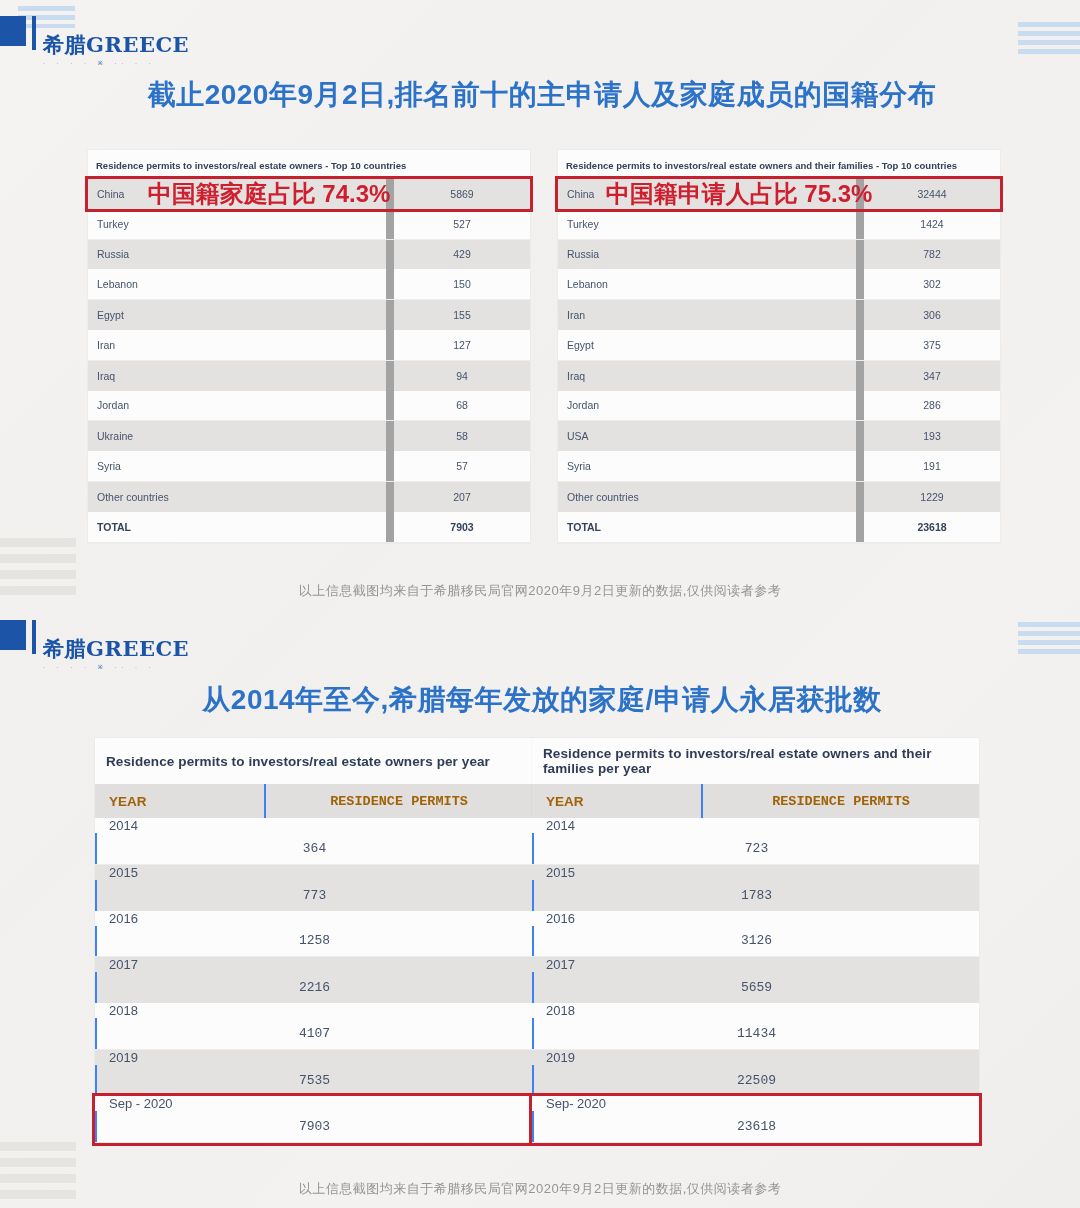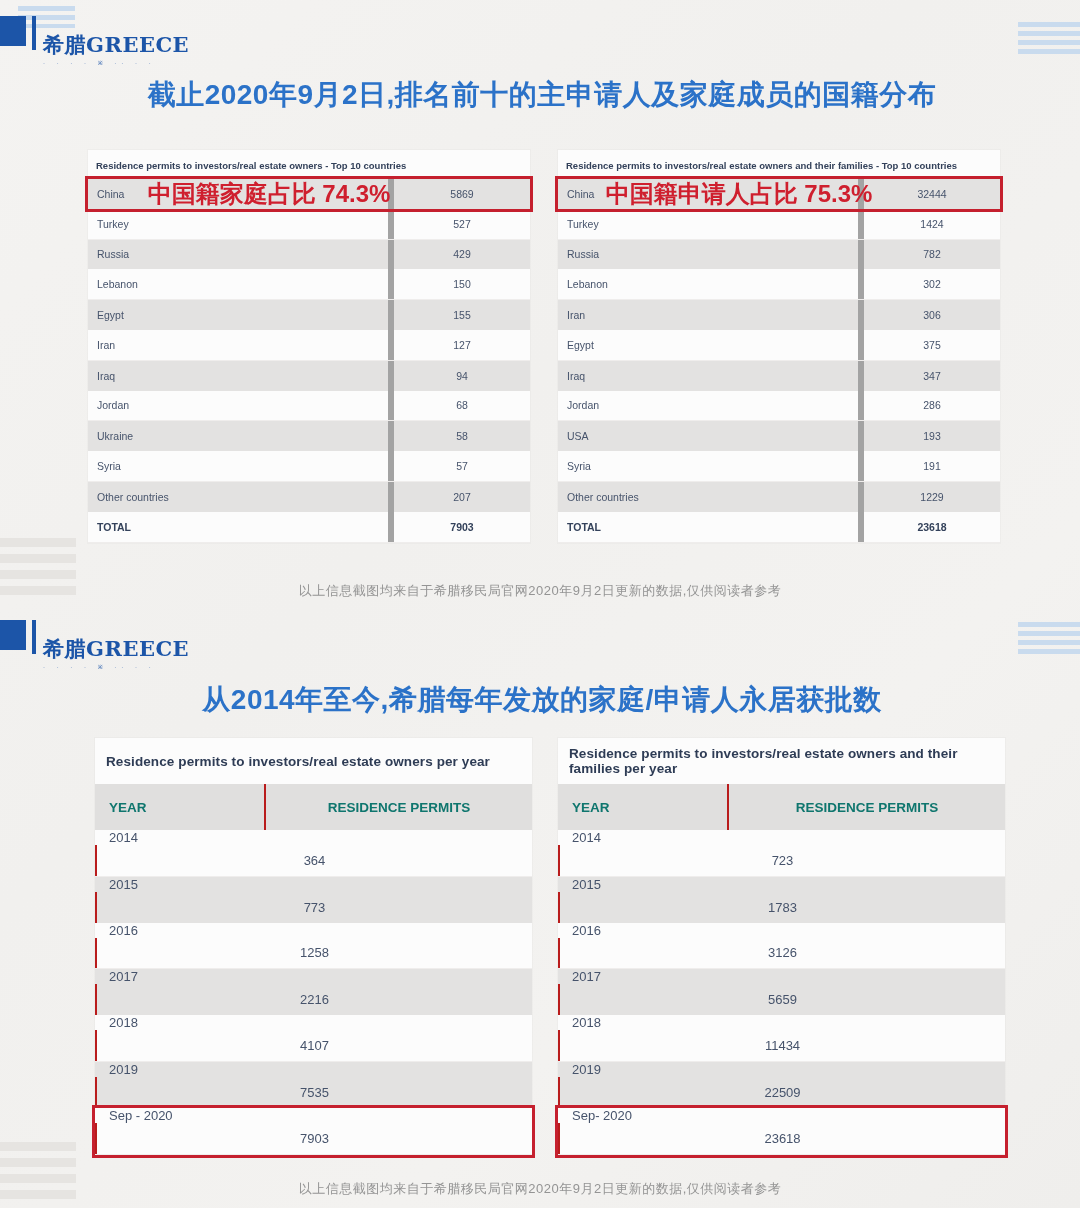--- a/index.html
+++ b/index.html
@@ -27,41 +27,41 @@
 
   
   .tables-top{position:absolute;top:150px;left:88px;display:flex;gap:28px;}
   .ntable{width:442px;background:#fcfcfc;box-shadow:0 0 0 1px rgba(0,0,0,0.02);}
   .ntable .thead{padding:10px 8px 8px 8px;font-size:9.5px;font-weight:700;color:#33415a;}
   .nrows .crow{position:relative;display:flex;align-items:stretch;height:29.8px;
                font-size:10.5px;color:#46536b;background:#fcfcfc;}
   .nrows .crow:nth-child(odd){background:#e3e2e1;}
   .nrows .crow:nth-child(even){border-bottom:1px solid #efedec;}
   .crow .country{flex:1;display:flex;align-items:center;padding-left:9px;}
-  .crow .cval{width:136px;display:flex;align-items:center;justify-content:center;border-left:6px solid #a3a3a3;}
+  .crow .cval{width:136px;display:flex;align-items:center;justify-content:center;border-left:8px solid #a3a3a3;}
   .crow.hl{box-shadow:0 0 0 3px #c5202e;z-index:2;}
   .crow.total{font-weight:700;color:#33415a;}
   .crow .annot{position:absolute;left:30px;right:110px;top:50%;transform:translateY(-50%);
                text-align:center;color:#cf1f2e;font-size:24px;font-weight:700;white-space:nowrap;z-index:3;}
 
   
-  .tables-bottom{position:absolute;top:738px;left:95px;display:flex;gap:26px;}
+  .tables-bottom{position:absolute;top:738px;left:95px;display:flex;}
   .ytable{background:#fcfcfc;box-shadow:0 0 0 1px rgba(0,0,0,0.02);}
   .ytable.w1{width:437px;}
   .ytable.w2{width:447px;}
   .ytitle{height:46px;display:flex;align-items:center;padding:0 11px;
           font-size:13.5px;font-weight:700;color:#2e3c55;letter-spacing:0.1px;}
-  .yhead{display:flex;align-items:stretch;height:46px;background:#e0dfde;
-         font-weight:700;color:#0f766e;font-size:13.5px;}
+  .yhead{display:flex;align-items:stretch;height:34px;background:#e0dfde;
+         font-weight:700;color:#a16207;font-size:13.5px;}
   .yrows .yrow{position:relative;display:flex;align-items:stretch;height:45.8px;
                font-size:13px;color:#46536b;background:#fcfcfc;flex-direction:column;}
   .yrows .yrow:nth-child(even){background:#e3e2e1;}
   .yrows .yrow:nth-child(odd){border-bottom:1px solid #efedec;}
   .ycol-year{width:155px;display:flex;align-items:center;padding-left:14px;}
-  .ycol-val{flex:1;display:flex;align-items:center;justify-content:center;border-left:2px solid #b91c1c;}
+  .ycol-val{flex:1;display:flex;align-items:center;justify-content:center;border-left:2px solid #3b82f6;font-family:Liberation Mono, monospace;}
   .yrow.hl{box-shadow:0 0 0 3px #c5202e;z-index:2;}
 
   
   .note{position:absolute;left:0;width:100%;text-align:center;margin:0;
         font-size:13px;color:#949494;letter-spacing:0.5px;}
 </style>
 </head>
 <body>
 
 <div class="page">

